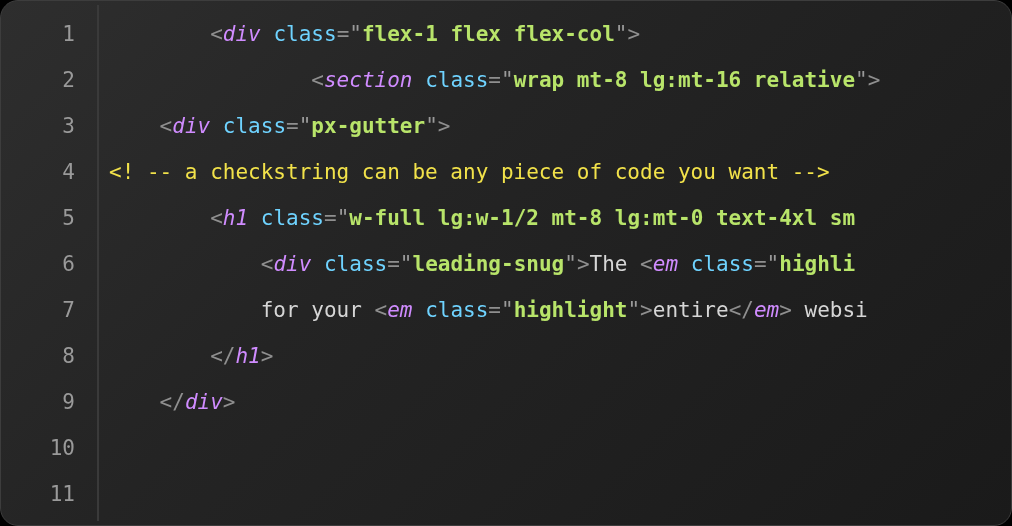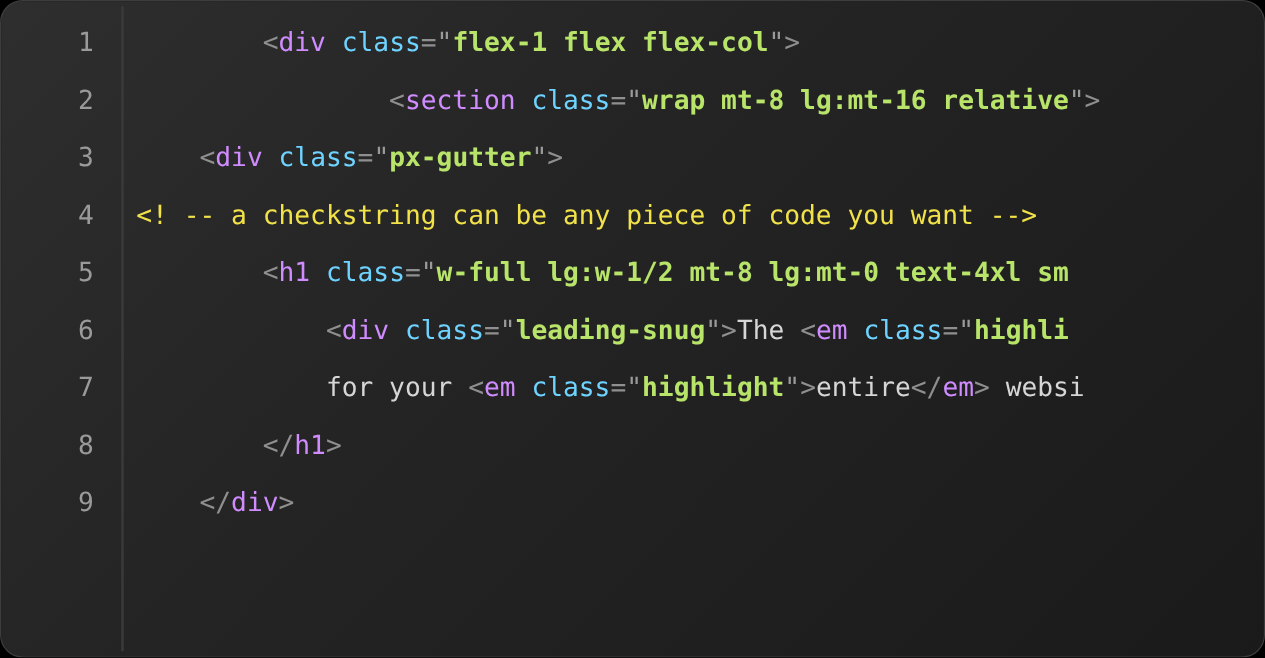--- a/index.html
+++ b/index.html
@@ -40,21 +40,21 @@
     padding-top: 10px;
     padding-left: 10px;
     white-space: pre;
     overflow: hidden;
     flex: 1;
     color: #d6d6d6;
   }
   .row { height: 46px; }
   
   .pun { color: #8f8f8f; }       
-  .tag { color: #d08cff; }       
+  .tag { color: #d08cff; font-style: italic; }       
   .attr { color: #6fd3ff; }      
   .eq  { color: #8f8f8f; }       
   .str { color: #b8e46a; font-weight: bold; }       
   .qt  { color: #9a9a9a; }       
   .txt { color: #d6d6d6; }       
   .cmt { color: #f2e24a; }       
 </style>
 </head>
 <body>
 
@@ -62,16 +62,18 @@
   <div class="gutter" id="gutter">
       <div>1</div>
       <div>2</div>
       <div>3</div>
       <div>4</div>
       <div>5</div>
       <div>6</div>
       <div>7</div>
       <div>8</div>
       <div>9</div>
+      <div>10</div>
+      <div>11</div>
     </div>
   <div class="sep"></div>
   <div class="code" id="code"><div class="row">        <span class="pun">&lt;</span><span class="tag">div</span><span class="txt"> </span><span class="attr">class</span><span class="eq">=</span><span class="qt">"</span><span class="str">flex-1 flex flex-col</span><span class="qt">"</span><span class="pun">&gt;</span></div><div class="row">                <span class="pun">&lt;</span><span class="tag">section</span><span class="txt"> </span><span class="attr">class</span><span class="eq">=</span><span class="qt">"</span><span class="str">wrap mt-8 lg:mt-16 relative</span><span class="qt">"</span><span class="pun">&gt;</span></div><div class="row">    <span class="pun">&lt;</span><span class="tag">div</span><span class="txt"> </span><span class="attr">class</span><span class="eq">=</span><span class="qt">"</span><span class="str">px-gutter</span><span class="qt">"</span><span class="pun">&gt;</span></div><div class="row"><span class="cmt">&lt;! -- a checkstring can be any piece of code you want --&gt;</span></div><div class="row">        <span class="pun">&lt;</span><span class="tag">h1</span><span class="txt"> </span><span class="attr">class</span><span class="eq">=</span><span class="qt">"</span><span class="str">w-full lg:w-1/2 mt-8 lg:mt-0 text-4xl sm</span></div><div class="row">            <span class="pun">&lt;</span><span class="tag">div</span><span class="txt"> </span><span class="attr">class</span><span class="eq">=</span><span class="qt">"</span><span class="str">leading-snug</span><span class="qt">"</span><span class="pun">&gt;</span><span class="txt">The </span><span class="pun">&lt;</span><span class="tag">em</span><span class="txt"> </span><span class="attr">class</span><span class="eq">=</span><span class="qt">"</span><span class="str">highli</span></div><div class="row">            <span class="txt">for your </span><span class="pun">&lt;</span><span class="tag">em</span><span class="txt"> </span><span class="attr">class</span><span class="eq">=</span><span class="qt">"</span><span class="str">highlight</span><span class="qt">"</span><span class="pun">&gt;</span><span class="txt">entire</span><span class="pun">&lt;/</span><span class="tag">em</span><span class="pun">&gt;</span><span class="txt"> websi</span></div><div class="row">        <span class="pun">&lt;/</span><span class="tag">h1</span><span class="pun">&gt;</span></div><div class="row">    <span class="pun">&lt;/</span><span class="tag">div</span><span class="pun">&gt;</span></div><div class="row"></div><div class="row"></div></div>
 </div>
 
 </body></html>

